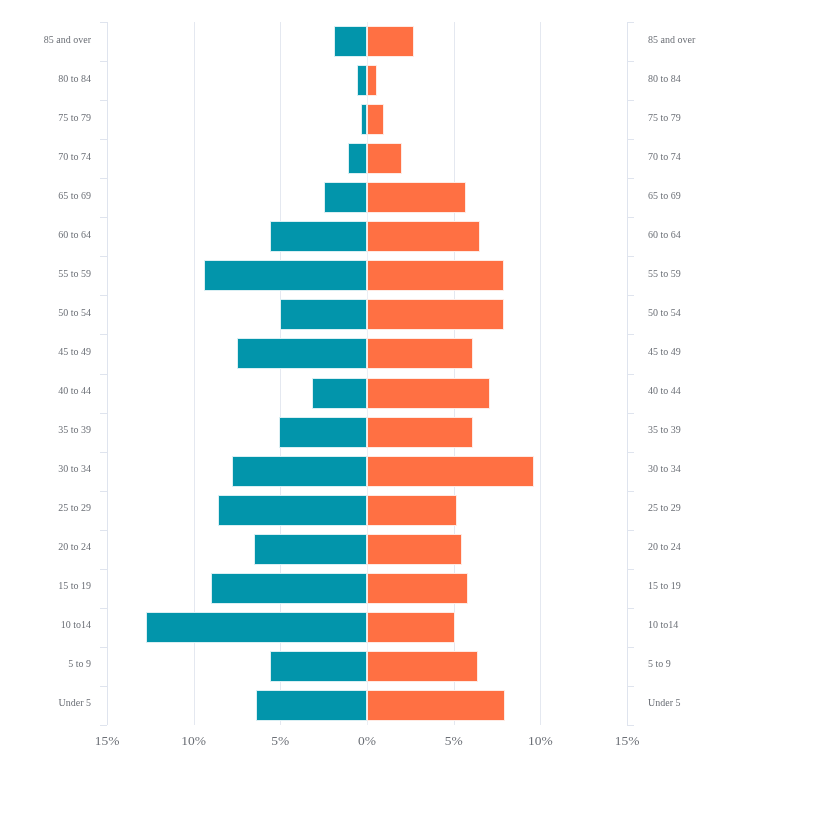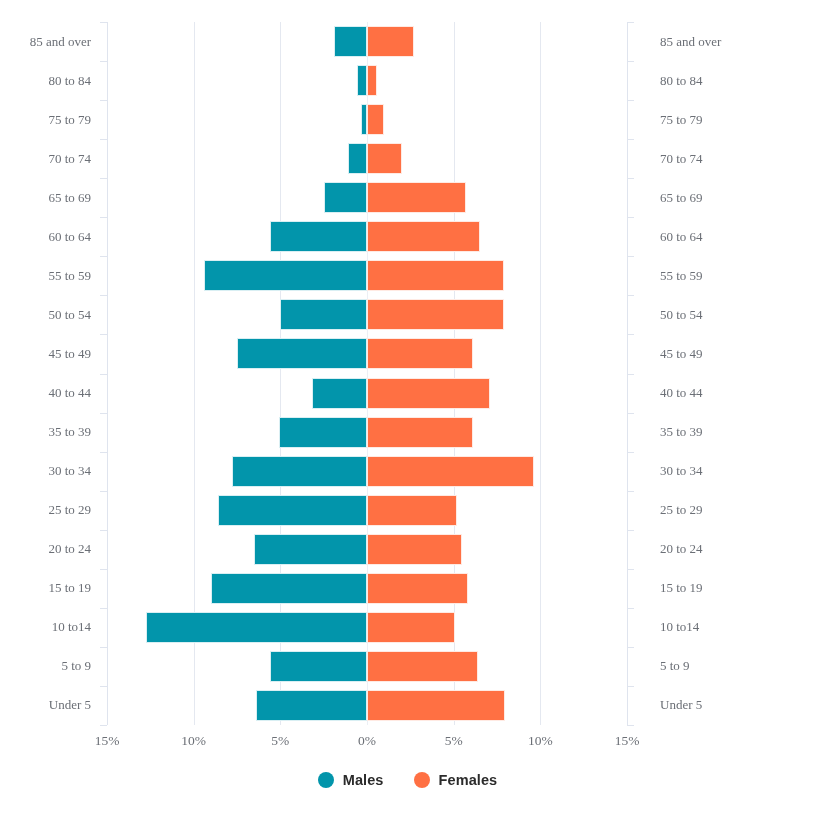--- a/index.html
+++ b/index.html
@@ -91,25 +91,24 @@
   .cat-labels-left {
     left: 0;
     width: 99px;
   }
   .cat-labels-right {
     left: 640px;
     width: 175px;
   }
   .cat-label {
     position: absolute;
-    font-size: 13px;
+    font-size: 10px;
     color: #6b6f76;
     line-height: 1;
     white-space: nowrap;
-    margin-left: 12px;
   }
   .cat-labels-left .cat-label {
     right: 8px;
     text-align: right;
   }
   .cat-labels-right .cat-label {
     left: 8px;
     text-align: left;
   }
 
@@ -336,24 +335,14 @@
   <div class="x-labels">
       <div class="x-label" style="left: 107px;">15%</div>
       <div class="x-label" style="left: 193.667px;">10%</div>
       <div class="x-label" style="left: 280.333px;">5%</div>
       <div class="x-label" style="left: 367px;">0%</div>
       <div class="x-label" style="left: 453.667px;">5%</div>
       <div class="x-label" style="left: 540.333px;">10%</div>
       <div class="x-label" style="left: 627px;">15%</div>
     </div>
 
-  <div class="legend">
-      <div class="legend-item">
-        <span class="legend-swatch males" style="background: rgb(2, 149, 171);"></span>
-        <span class="legend-text">Males</span>
-      </div>
-      <div class="legend-item">
-        <span class="legend-swatch females" style="background: rgb(255, 112, 67);"></span>
-        <span class="legend-text">Females</span>
-      </div>
-    </div>
 
 </div>
 
 </body></html>

